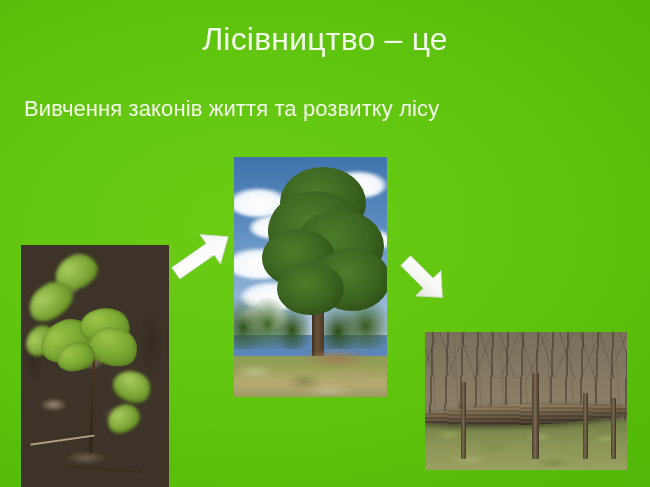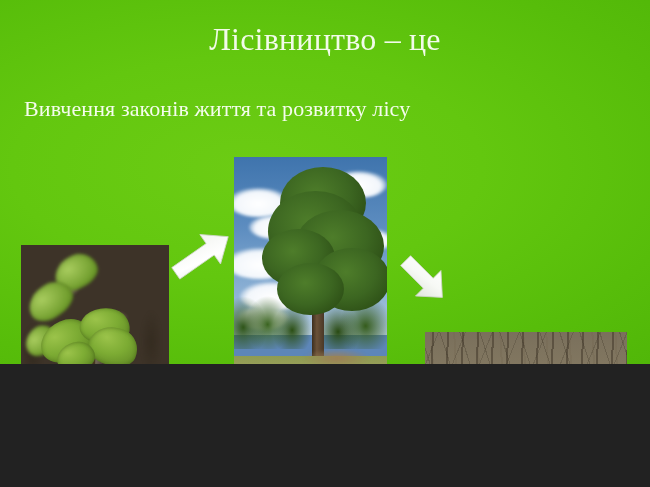--- a/index.html
+++ b/index.html
@@ -4,23 +4,23 @@
 <title>Slide</title>
 <style>
   html, body {
     margin: 0;
     padding: 0;
     background: #222;
   }
   #slide {
     position: relative;
     width: 650px;
-    height: 364px;
+    height: 487px;
     overflow: hidden;
-    font-family: Liberation Serif, serif;
+    font-family: Liberation Sans, sans-serif;
     background: #5cc40c;
     background-image:
       radial-gradient(ellipse 95% 80% at 38% 46%, #6ccc14 0%, #63c70f 38%, #57bd0a 72%, #4fb508 100%);
   }
 
   
   .slide-title {
     position: absolute;
     left: 0;
     top: 22px;

